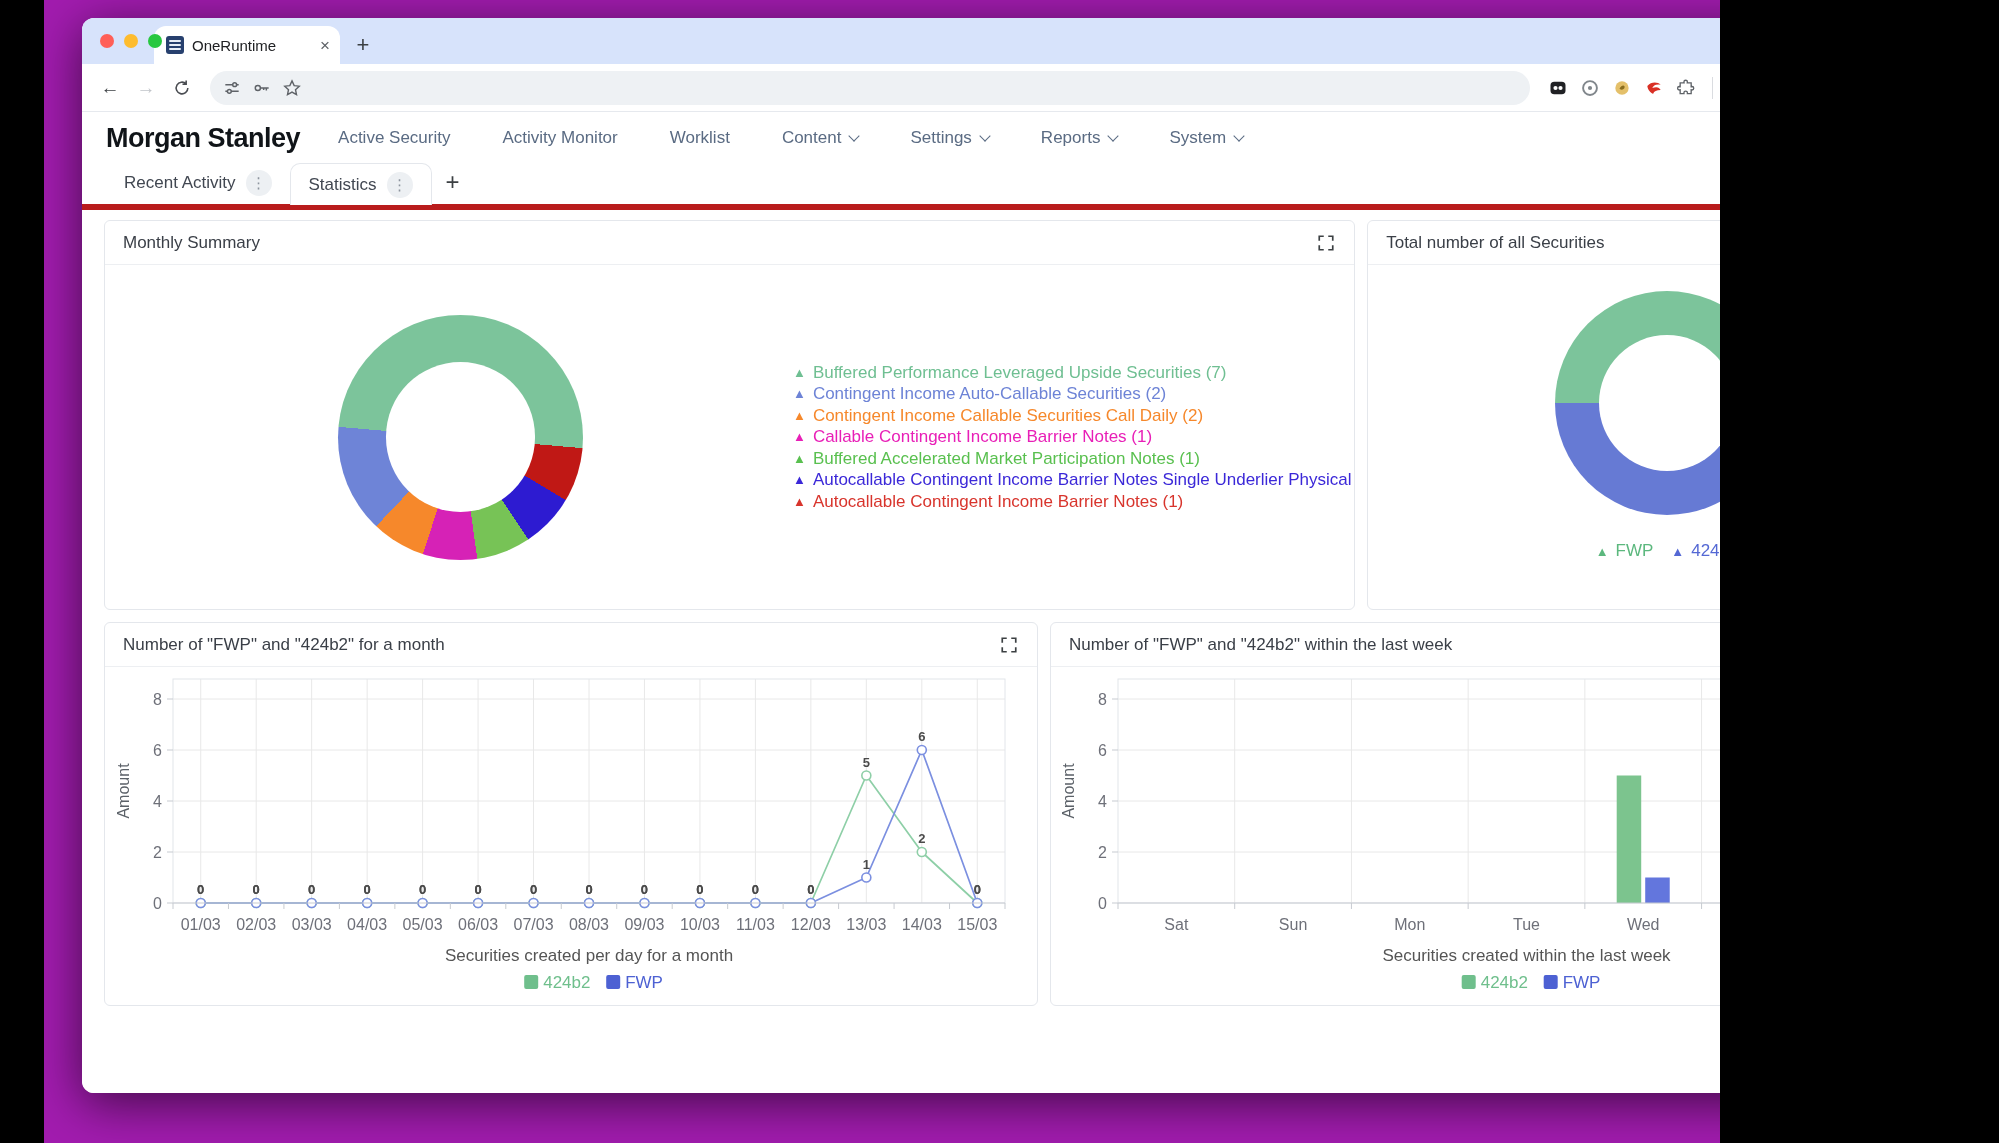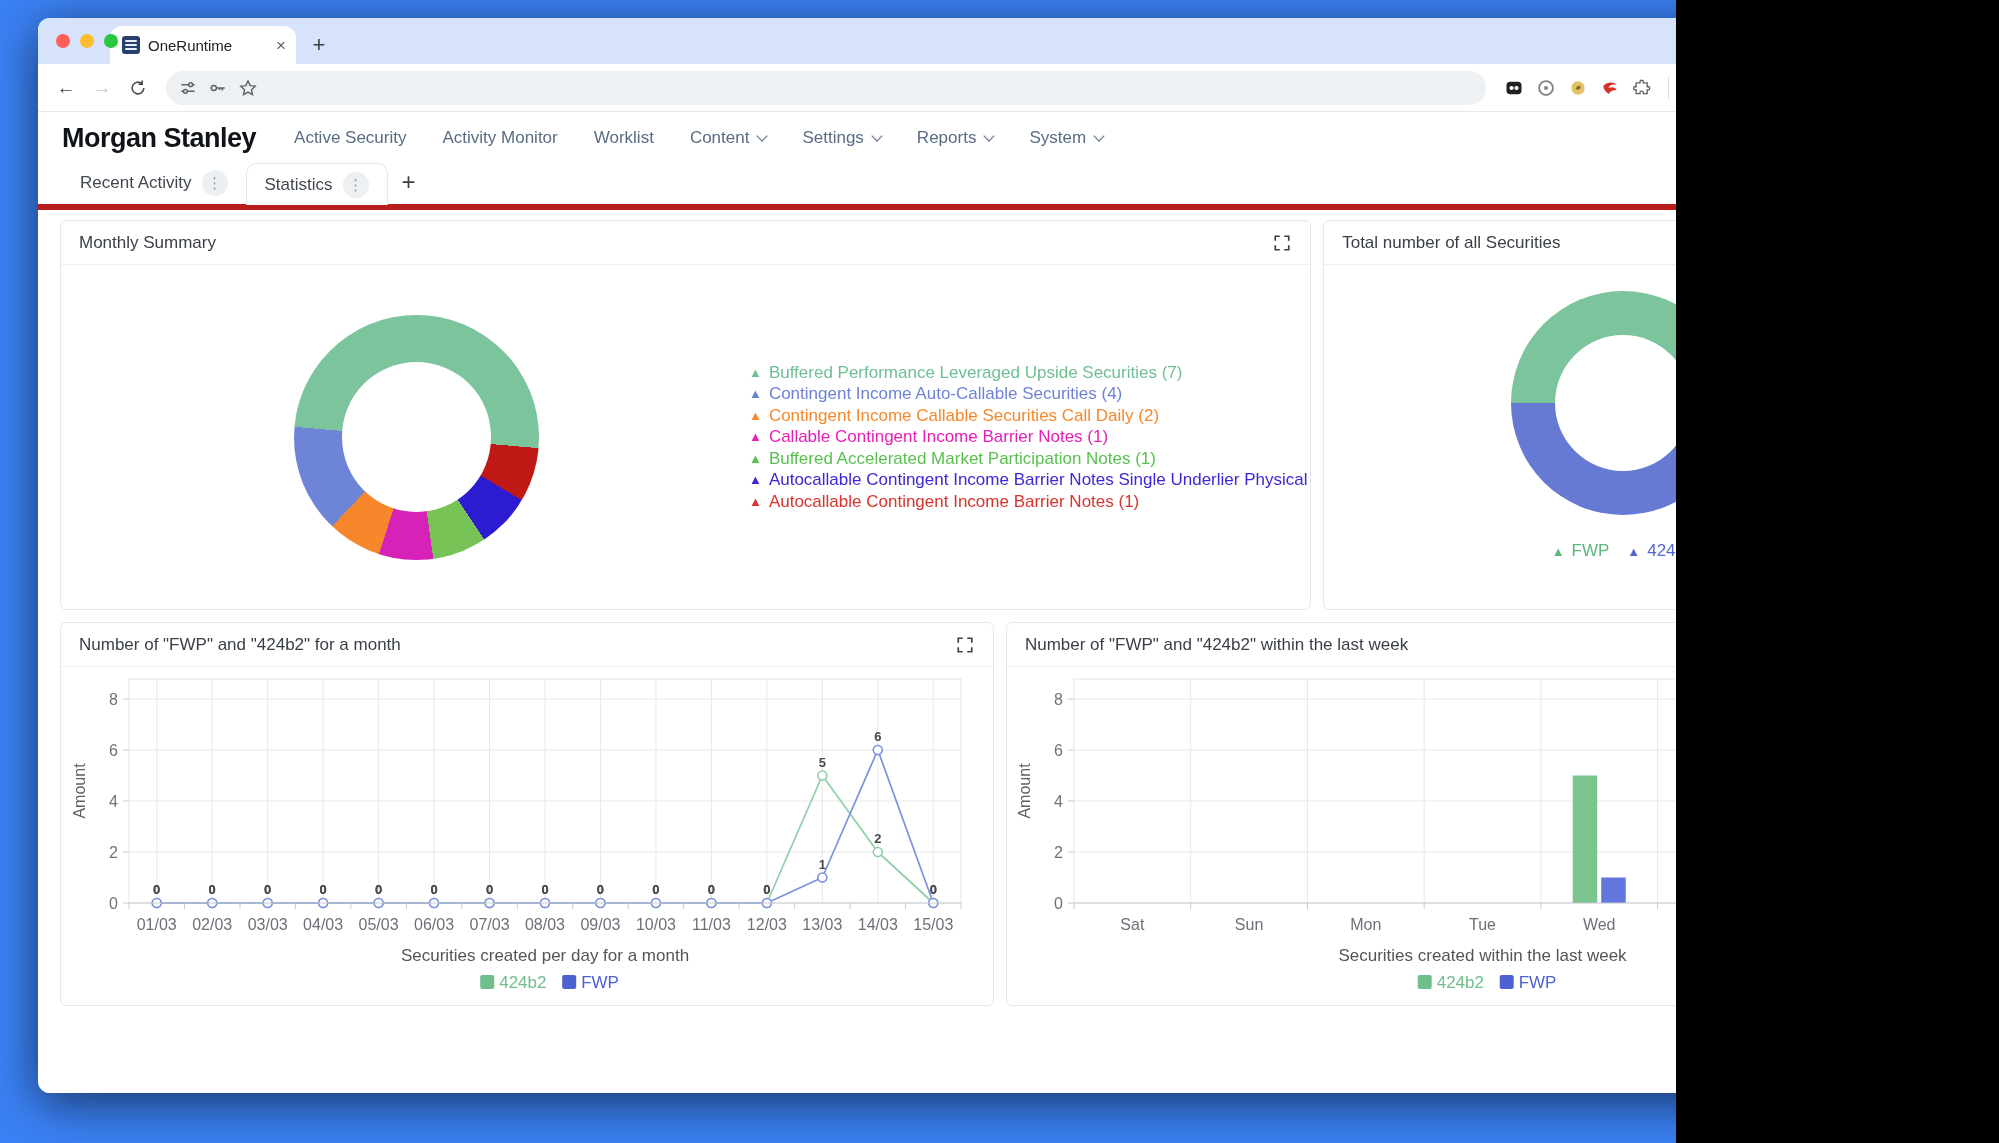--- a/index.html
+++ b/index.html
@@ -1,17 +1,17 @@
 <!DOCTYPE html>
 <html><head>
 <meta charset="utf-8">
 <style>
   * { margin:0; padding:0; box-sizing:border-box; }
   body { background:#000; font-family:"Liberation Sans", sans-serif; }
-  .stage { position:relative; width:1676px; height:1143px; background:#3b82f6; overflow:hidden; }
+  .stage { position:relative; width:1676px; height:1143px; background:#a21caf; overflow:hidden;margin-left:44px; }
   .window { position:absolute; left:38px; top:18px; width:1923px; height:1075px;
             border-radius:12px; overflow:hidden; background:#fff; display:flex; flex-direction:column;
             box-shadow:0 10px 50px rgba(0,0,0,.6); }
 
   
   .tabstrip { height:46px; background:#d7e3fb; display:flex; align-items:flex-end; position:relative; flex:0 0 auto; }
   .lights { position:absolute; left:18px; top:16px; display:flex; gap:10px; }
   .light { width:14px; height:14px; border-radius:50%; }
   .chrome-tab { margin-left:72px; width:186px; height:38px; background:#fff; border-radius:12px 12px 0 0;
                 display:flex; align-items:center; padding:0 10px 0 12px; gap:8px; }
@@ -33,21 +33,21 @@
   .sep { width:1px; height:22px; background:#dadce0; margin:0 6px; }
   .pavatar { width:28px; height:28px; border-radius:50%; background:#7d3bd0; color:#e9dcfc; font-size:14px; font-weight:bold;
              display:flex; align-items:center; justify-content:center; }
   .relaunch { height:32px; background:#d8e5fa; border-radius:16px; padding:0 16px; display:flex; align-items:center;
               font-size:15.5px; color:#27416b; white-space:nowrap; margin:0 4px; }
   .kebab { color:#5f6368; font-size:18px; width:24px; text-align:center; letter-spacing:0; }
 
   
   .appheader { height:52px; display:flex; align-items:center; padding:0 24px; gap:38px; flex:0 0 auto; background:#fff; }
   .logo { font-size:27px; font-weight:bold; color:#101418; letter-spacing:-0.5px; white-space:nowrap; }
-  .mainnav { display:flex; align-items:center; gap:36px; flex:1; }
+  .mainnav { display:flex; align-items:center; gap:52px; flex:1; }
   .navitem { font-size:17px; color:#5a6b83; display:flex; align-items:center; white-space:nowrap; cursor:default; }
   .caret { width:8px; height:8px; border-right:1.8px solid #5a6b83; border-bottom:1.8px solid #5a6b83;
            display:inline-block; transform:rotate(45deg); margin:-4px 0 0 9px; }
   .user-avatar { width:34px; height:34px; border-radius:50%; overflow:hidden; flex:0 0 auto; }
 
   
   .apptabs { height:46px; display:flex; align-items:flex-end; padding:0 24px; border-bottom:6px solid #b91c1c; position:relative; flex:0 0 auto; background:#fff;}
   .wtab { height:42px; display:flex; align-items:center; gap:10px; padding:0 18px; font-size:17px; color:#414751;
           border-radius:10px 10px 0 0; position:relative; }
   .wtab.active { background:#fff; border:1px solid #e4e7ec; border-bottom:none; margin-bottom:-1px;text-align:right; }
@@ -221,21 +221,21 @@
             <div class="donut d1" id="donut1" style="background: conic-gradient(rgb(124, 196, 155) 0deg, rgb(124, 196, 155) 95deg, rgb(192, 24, 21) 95deg, rgb(192, 24, 21) 120.714deg, rgb(45, 27, 209) 120.714deg, rgb(45, 27, 209) 146.429deg, rgb(119, 195, 86) 146.429deg, rgb(119, 195, 86) 172.143deg, rgb(214, 34, 182) 172.143deg, rgb(214, 34, 182) 197.857deg, rgb(246, 136, 43) 197.857deg, rgb(246, 136, 43) 223.571deg, rgb(110, 132, 215) 223.571deg, rgb(110, 132, 215) 275deg, rgb(124, 196, 155) 275deg, rgb(124, 196, 155) 360deg);">
                 <div class="hole"></div>
               </div>
             <div class="biglegend" id="biglegend">
                 <div class="leg-item">
                   <span class="tri" style="color: rgb(111, 191, 146);">▲</span>
                   <span style="color: rgb(111, 191, 146);">Buffered Performance Leveraged Upside Securities (7)</span>
                 </div>
                 <div class="leg-item">
                   <span class="tri" style="color: rgb(109, 131, 214);">▲</span>
-                  <span style="color: rgb(109, 131, 214);">Contingent Income Auto-Callable Securities (4)</span>
+                  <span style="color: rgb(109, 131, 214);">Contingent Income Auto-Callable Securities (2)</span>
                 </div>
                 <div class="leg-item">
                   <span class="tri" style="color: rgb(246, 136, 43);">▲</span>
                   <span style="color: rgb(246, 136, 43);">Contingent Income Callable Securities Call Daily (2)</span>
                 </div>
                 <div class="leg-item">
                   <span class="tri" style="color: rgb(232, 31, 183);">▲</span>
                   <span style="color: rgb(232, 31, 183);">Callable Contingent Income Barrier Notes (1)</span>
                 </div>
                 <div class="leg-item">

